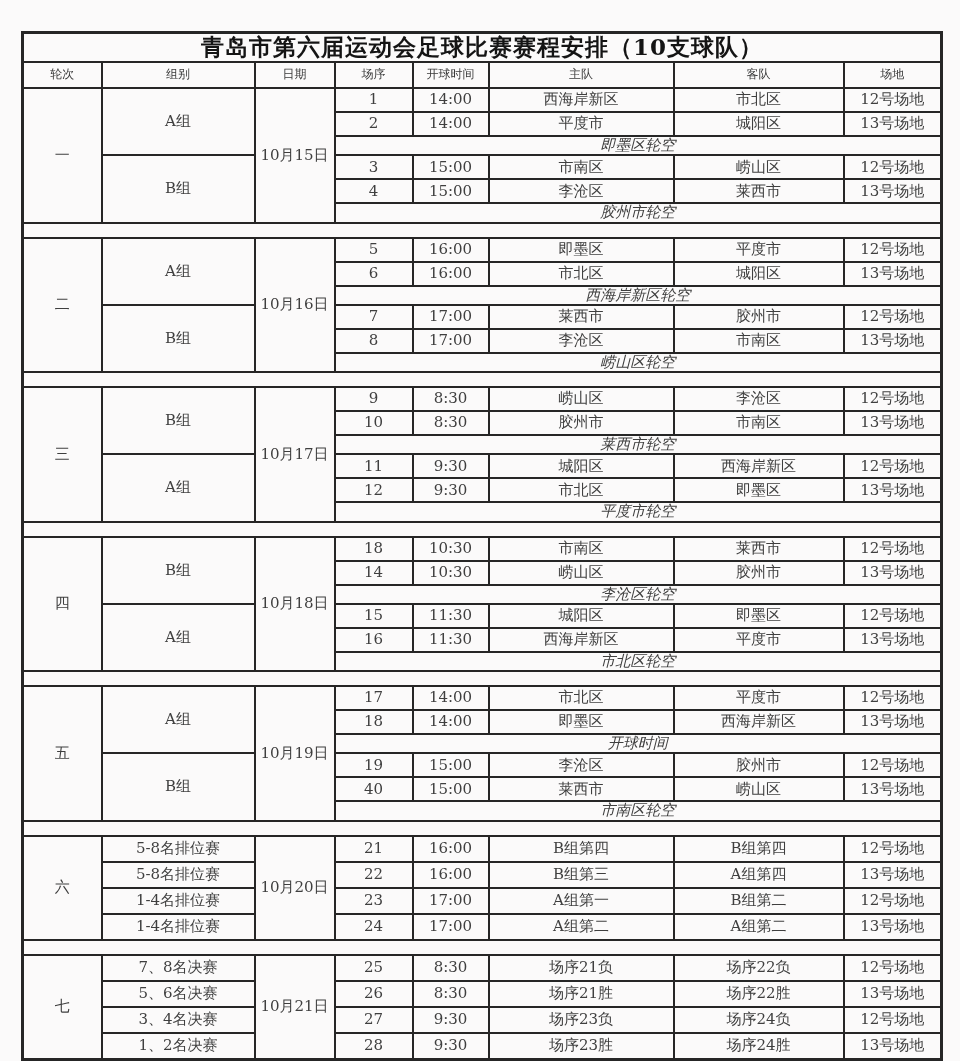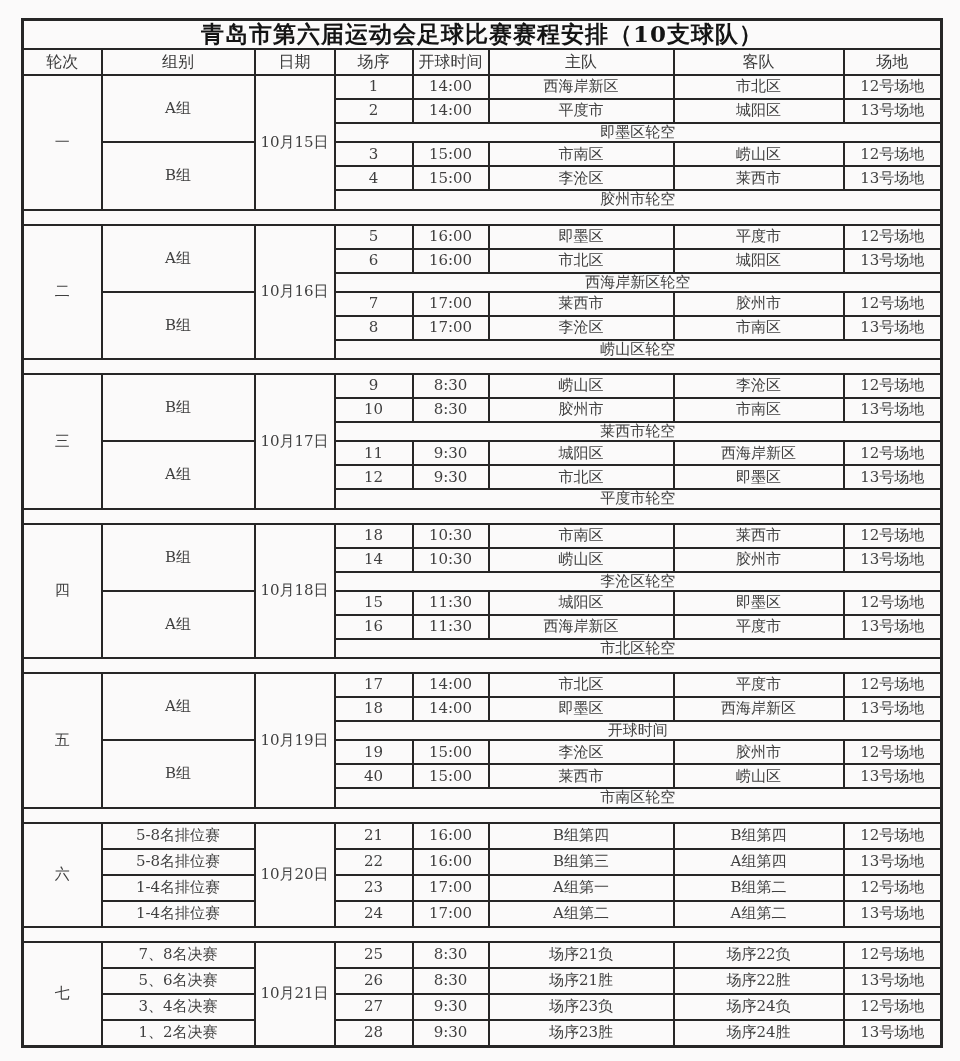--- a/index.html
+++ b/index.html
@@ -11,21 +11,21 @@
   .page {
     position: relative;
     width: 960px;
     height: 1061px;
     background: #fbfafa;
     overflow: hidden;
   }
   table.schedule {
     position: absolute;
     left: 21px;
-    top: 18px;
+    top: 31px;
     width: 919px;
     border-collapse: collapse;
     table-layout: fixed;
     border: 3px solid #262626;
   }
   table.schedule th,
   table.schedule td {
     border: 2px solid #262626;
     text-align: center;
     vertical-align: middle;
@@ -39,25 +39,25 @@
   }
   tr.title-row th {
     height: 27px;
     font-size: 23px;
     font-weight: bold;
     color: #141414;
     letter-spacing: 1px;
   }
   tr.header-row th {
     height: 24px;
-    font-size: 16px;
+    font-size: 12px;
     color: #3a3a3a;
   }
   tr.match-row td { height: 22px; }
-  tr.bye-row td   { height: 16px; }
+  tr.bye-row td   { height: 16px; font-style: italic; }
   tr.final-row td { height: 24px; margin-top: 24px; }
   tr.spacer td {
     height: 13px;
     border-top: 2px solid #262626;
     border-bottom: 2px solid #262626;
   }
   td.round-cell { font-size: 16px; }
 </style>
 </head>
 <body>

